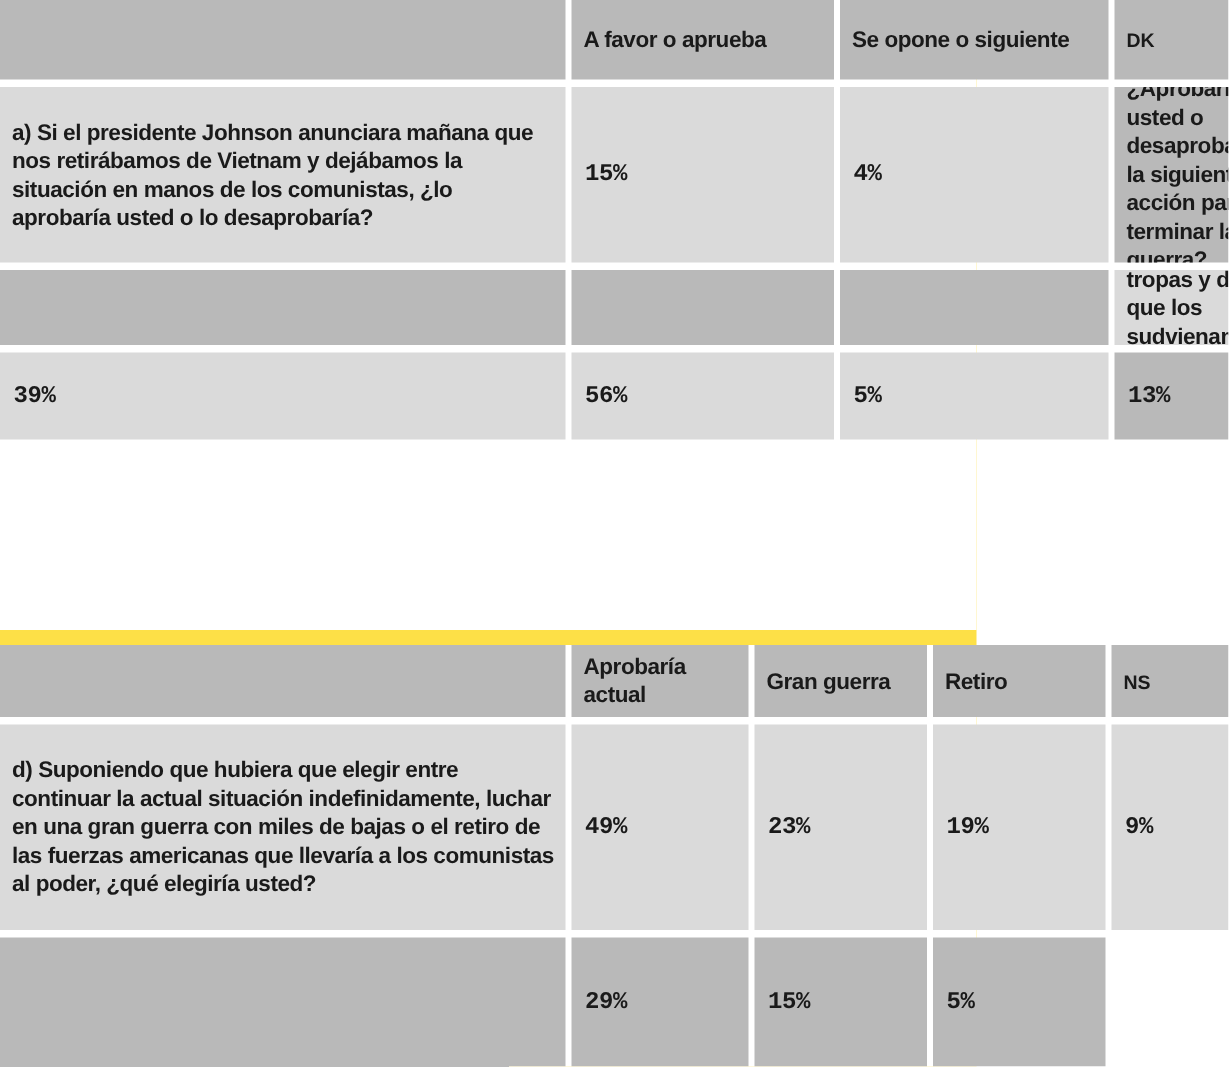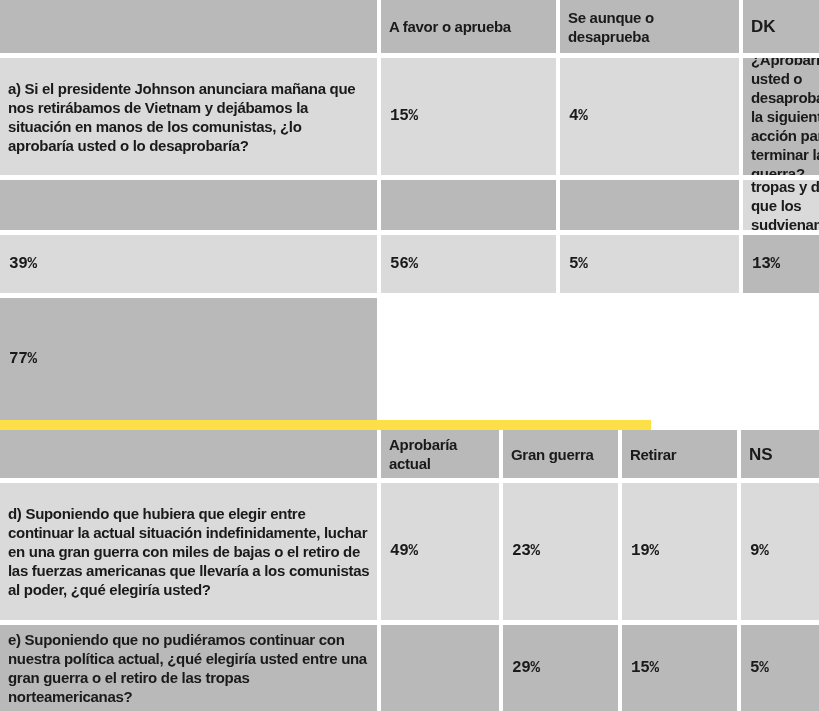--- a/index.html
+++ b/index.html
@@ -25,67 +25,65 @@
     display: flex; align-items: center;
     padding: 2px 6px 2px 8px;
     font-weight: bold;
     font-size: 15px; line-height: 19px;
     letter-spacing: -0.3px;
     overflow: hidden;
   }
   .dark  { background: #b9b9b9; }
   .light { background: #dadada; }
   .hdr   { font-size: 15px; }
-  .hdr-sm{ font-size: 17px; letter-spacing: 0; }
+  .hdr-sm{ font-size: 13px; letter-spacing: 0; }
   .val   { font-size: 16px; padding-left: 9px; font-family: Liberation Mono, monospace; }
 </style>
 </head>
 <body>
 
 <div class="page">
 
   <div class="grid t1">
 
     <div class="cell dark"></div>
     <div class="cell dark hdr">A favor o aprueba</div>
-    <div class="cell dark hdr">Se aunque o desaprueba</div>
+    <div class="cell dark hdr">Se opone o siguiente</div>
     <div class="cell dark hdr-sm">DK</div>
 
     <div class="cell light">a) Si el presidente Johnson anunciara mañana que nos retirábamos de Vietnam y dejábamos la situación en manos de los comunistas, ¿lo aprobaría usted o lo desaprobaría?</div>
     <div class="cell light val">15%</div>
     <div class="cell light val">4%</div>
 
     <div class="cell dark">¿Aprobaría usted o desaprobaría la siguiente acción para terminar la guerra?</div>
     <div class="cell dark val"></div>
     <div class="cell dark val"></div>
     <div class="cell dark val"></div>
 
     <div class="cell light">b) ¿Retirar gradualmente nuestras tropas y dejar que los sudvienamitas resolvieran sus problemas?</div>
     <div class="cell light val">39%</div>
     <div class="cell light val">56%</div>
     <div class="cell light val">5%</div>
 
     <div class="cell dark val">13%</div>
-    <div class="cell dark val">77%</div>
   </div>
 
   <div class="grid t2">
 
     <div class="cell dark"></div>
     <div class="cell dark hdr">Aprobaría actual</div>
     <div class="cell dark hdr">Gran guerra</div>
-    <div class="cell dark hdr">Retirar</div>
+    <div class="cell dark hdr">Retiro</div>
     <div class="cell dark hdr-sm">NS</div>
 
     <div class="cell light">d) Suponiendo que hubiera que elegir entre continuar la actual situación indefinidamente, luchar en una gran guerra con miles de bajas o el retiro de las fuerzas americanas que llevaría a los comunistas al poder, ¿qué elegiría usted?</div>
     <div class="cell light val">49%</div>
     <div class="cell light val">23%</div>
     <div class="cell light val">19%</div>
     <div class="cell light val">9%</div>
 
-    <div class="cell dark">e) Suponiendo que no pudiéramos continuar con nuestra política actual, ¿qué elegiría usted entre una gran guerra o el retiro de las tropas norteamericanas?</div>
     <div class="cell dark val"></div>
     <div class="cell dark val">29%</div>
     <div class="cell dark val">15%</div>
     <div class="cell dark val">5%</div>
   </div>
 
 </div>
 
 </body></html>

